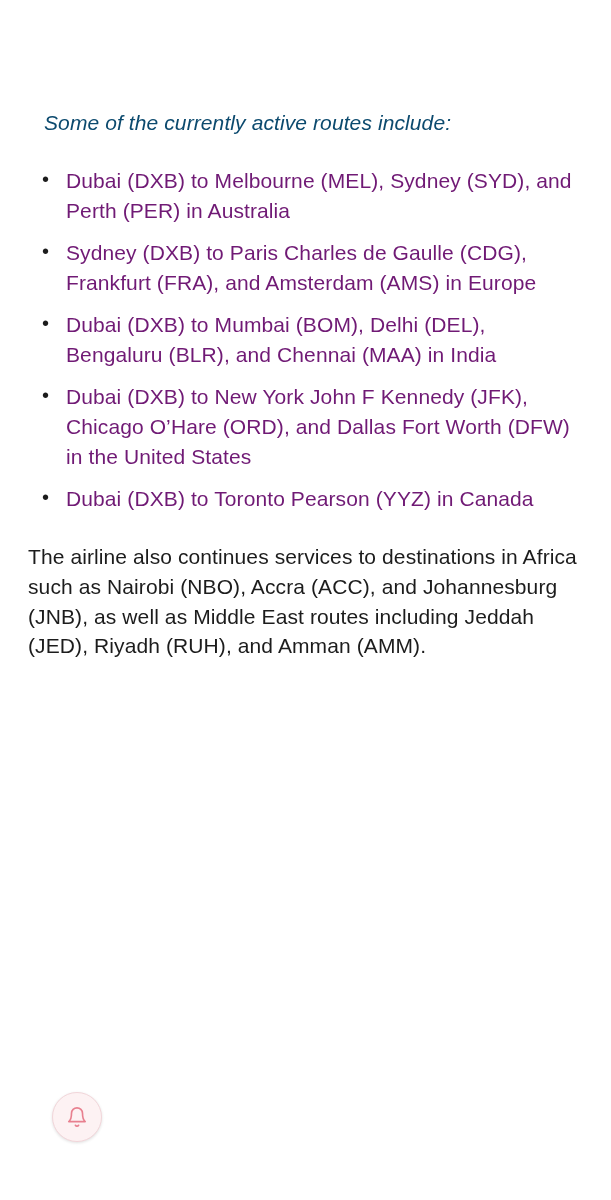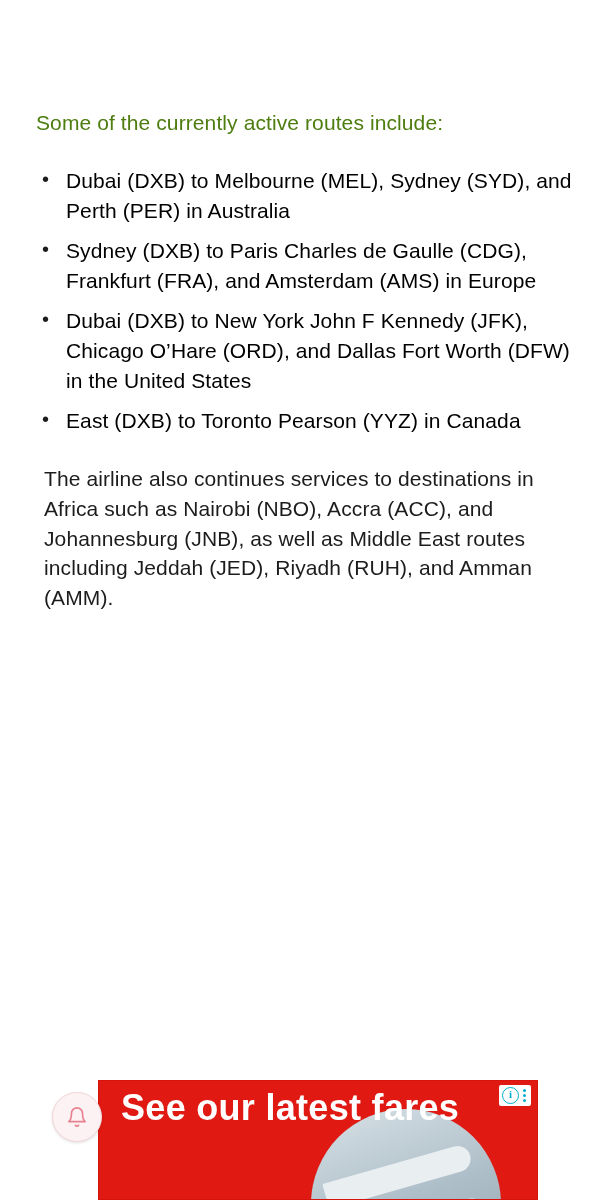--- a/index.html
+++ b/index.html
@@ -23,52 +23,53 @@
     height: 1200px;
     box-sizing: border-box;
   }
   .article {
     padding: 0 28px;
     padding-top: 108px;
   }
   .lede {
     font-size: 21px;
     line-height: 1.42;
-    color: #4d7c0f;
-    margin: 0 0 28px 8px;
+    color: #0c4a6e;
+    margin: 0 0 28px 16px;
     letter-spacing: 0.1px;
+    font-style: italic;
   }
   ul.route-list {
     list-style: none;
     margin: 0 0 28px 0;
     padding: 0;
   }
   ul.route-list li {
     position: relative;
     font-size: 21px;
     line-height: 1.43;
-    color: #000000;
-    margin: 6px 0 10px 0;
+    color: #701a75;
+    margin: 12px 0 10px 0;
     padding-left: 38px;
     letter-spacing: 0.1px;
   }
   ul.route-list li::before {
     content: "\2022";
     position: absolute;
     left: 14px;
     top: -1px;
     font-size: 20px;
     line-height: 1.43;
     color: #1c1c1c;
   }
   .closing {
     font-size: 21px;
     line-height: 1.42;
     color: #1c1c1c;
-    margin: 16px;
+    margin: 0;
     letter-spacing: 0.1px;
   }
 
   
   .ad-wrap {
     position: absolute;
     left: 0;
     right: 0;
     bottom: 0;
     height: 120px;
@@ -185,44 +186,28 @@
 
 <div class="page">
 
   <div class="article">
 
     <p class="lede">Some of the currently active routes include:</p>
 
     <ul class="route-list">
       <li>Dubai (DXB) to Melbourne (MEL), Sydney (SYD), and Perth (PER) in Australia</li>
       <li>Sydney (DXB) to Paris Charles de Gaulle (CDG), Frankfurt (FRA), and Amsterdam (AMS) in Europe</li>
+      <li>Dubai (DXB) to Mumbai (BOM), Delhi (DEL), Bengaluru (BLR), and Chennai (MAA) in India</li>
       <li>Dubai (DXB) to New York John F Kennedy (JFK), Chicago O’Hare (ORD), and Dallas Fort Worth (DFW) in the United States</li>
-      <li>East (DXB) to Toronto Pearson (YYZ) in Canada</li>
+      <li>Dubai (DXB) to Toronto Pearson (YYZ) in Canada</li>
     </ul>
 
     <p class="closing">The airline also continues services to destinations in Africa such as Nairobi (NBO), Accra (ACC), and Johannesburg (JNB), as well as Middle East routes including Jeddah (JED), Riyadh (RUH), and Amman (AMM).</p>
   </div>
 
-  <div class="ad-wrap">
-    <div class="ad-banner">
-      <div class="ad-plane">
-        <div class="wing"></div>
-        <div class="body"></div>
-      </div>
-      <div class="ad-text">See our latest fares</div>
-      <div class="ad-info">
-        <span class="i-circle">i</span>
-        <span class="dots">
-            <i></i>
-            <i></i>
-            <i></i>
-          </span>
-      </div>
-    </div>
-  </div>
 
   <div class="bell-button">
     <span>
       <svg width="22" height="22" viewBox="0 0 24 24" fill="none" stroke="#e8808f" stroke-width="1.8" stroke-linecap="round" stroke-linejoin="round">
         <path d="M18 8a6 6 0 1 0-12 0c0 7-3 9-3 9h18s-3-2-3-9"></path>
         <path d="M13.73 21a2 2 0 0 1-3.46 0"></path>
       </svg>
     </span>
   </div>
 

